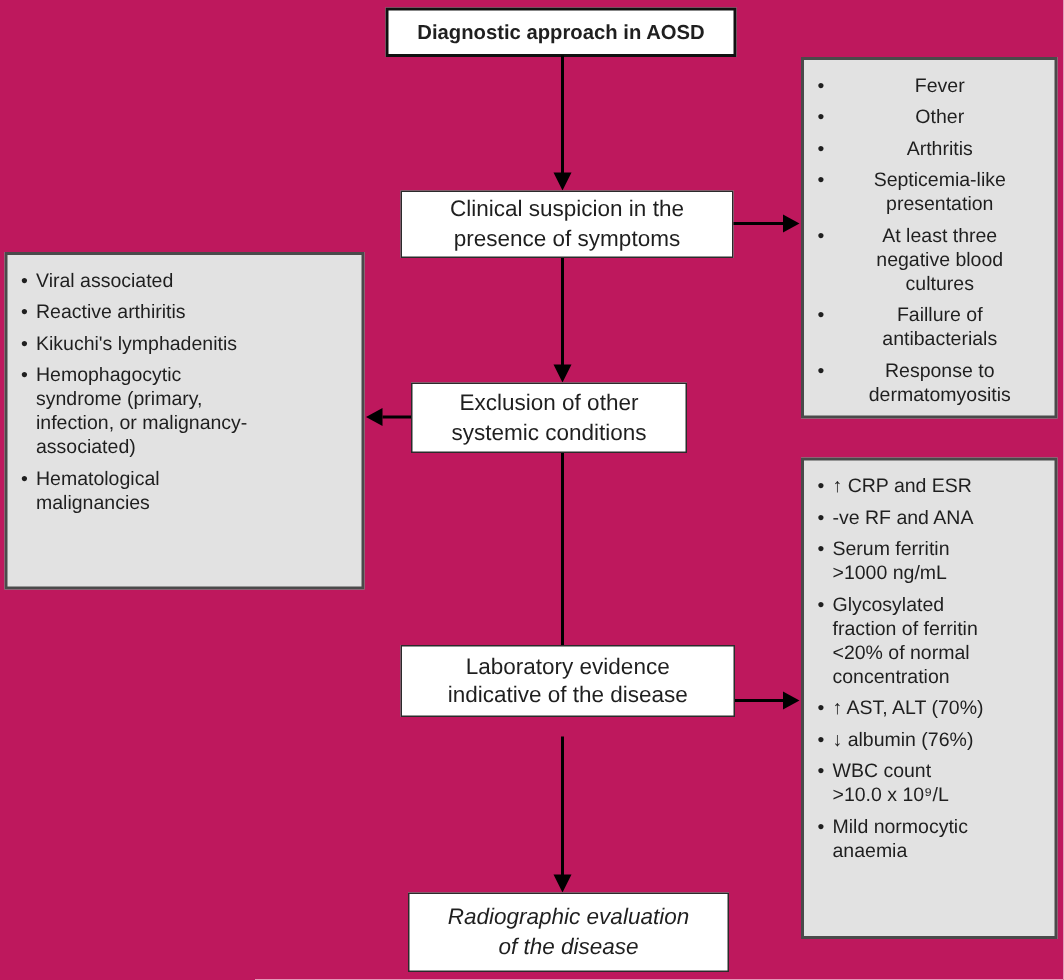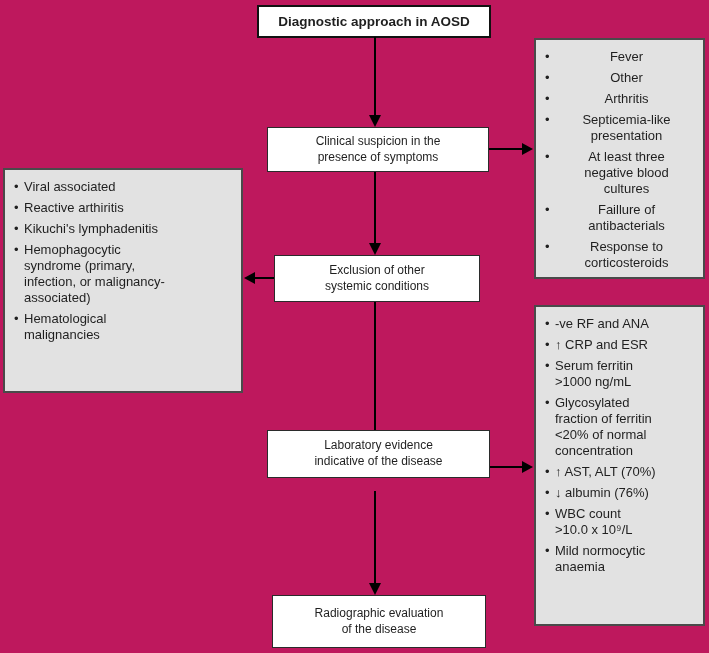--- a/index.html
+++ b/index.html
@@ -18,35 +18,35 @@
   }
   
   .node {
     position: absolute;
     background: #ffffff;
     border: 1.5px solid #2b2b2b;
     display: flex;
     align-items: center;
     justify-content: center;
     text-align: center;
-    font-size: 12px;
+    font-size: 15px;
     line-height: 1.3;
     white-space: pre-line;
     box-sizing: border-box;
   }
   .title-node {
     border: 2px solid #111111;
     font-weight: bold;
     font-size: 13.5px;
   }
   #title-box        { left: 257px; top: 5px;   width: 234px; height: 33px; }
   #clinical-box     { left: 267px; top: 127px; width: 222px; height: 45px; }
-  #exclusion-box    { left: 274px; top: 255px; width: 206px; height: 47px; }
+  #exclusion-box    { left: 274px; top: 255px; width: 184px; height: 47px; }
   #laboratory-box   { left: 267px; top: 430px; width: 223px; height: 48px; }
-  #radiographic-box { left: 272px; top: 595px; width: 214px; height: 53px; }
+  #radiographic-box { left: 272px; top: 595px; width: 214px; height: 53px; font-style: italic; }
 
   
   .panel {
     position: absolute;
     background: #e2e2e2;
     border: 2px solid #4a4a4a;
     box-sizing: border-box;
     overflow: hidden;
   }
   #symptoms-panel      { left: 534px; top: 38px;  width: 171px; height: 241px; text-align: center; }
@@ -137,21 +137,21 @@
         <li>Other</li>
         <li>Arthritis</li>
         <li>Septicemia-like
 presentation</li>
         <li>At least three
 negative blood
 cultures</li>
         <li>Faillure of
 antibacterials</li>
         <li>Response to
-corticosteroids</li>
+dermatomyositis</li>
       </ul>
   </div>
 
   <div id="vline-2" class="line"></div>
   <div id="varrow-2" class="arrowhead arrow-down"></div>
 
   <div id="exclusion-box" class="node">Exclusion of other
 systemic conditions</div>
 
   <div id="hline-2" class="line"></div>
@@ -175,22 +175,22 @@
   <div id="varrow-3" class="arrowhead arrow-down"></div>
 
   <div id="laboratory-box" class="node">Laboratory evidence
 indicative of the disease</div>
 
   <div id="hline-3" class="line"></div>
   <div id="harrow-3" class="arrowhead arrow-right"></div>
 
   <div id="labs-panel" class="panel">
     <ul class="bullets">
+        <li>↑ CRP and ESR</li>
         <li>-ve RF and ANA</li>
-        <li>↑ CRP and ESR</li>
         <li>Serum ferritin
 &gt;1000 ng/mL</li>
         <li>Glycosylated
 fraction of ferritin
 &lt;20% of normal
 concentration</li>
         <li>↑ AST, ALT (70%)</li>
         <li>↓ albumin (76%)</li>
         <li>WBC count
 &gt;10.0 x 10⁹/L</li>

